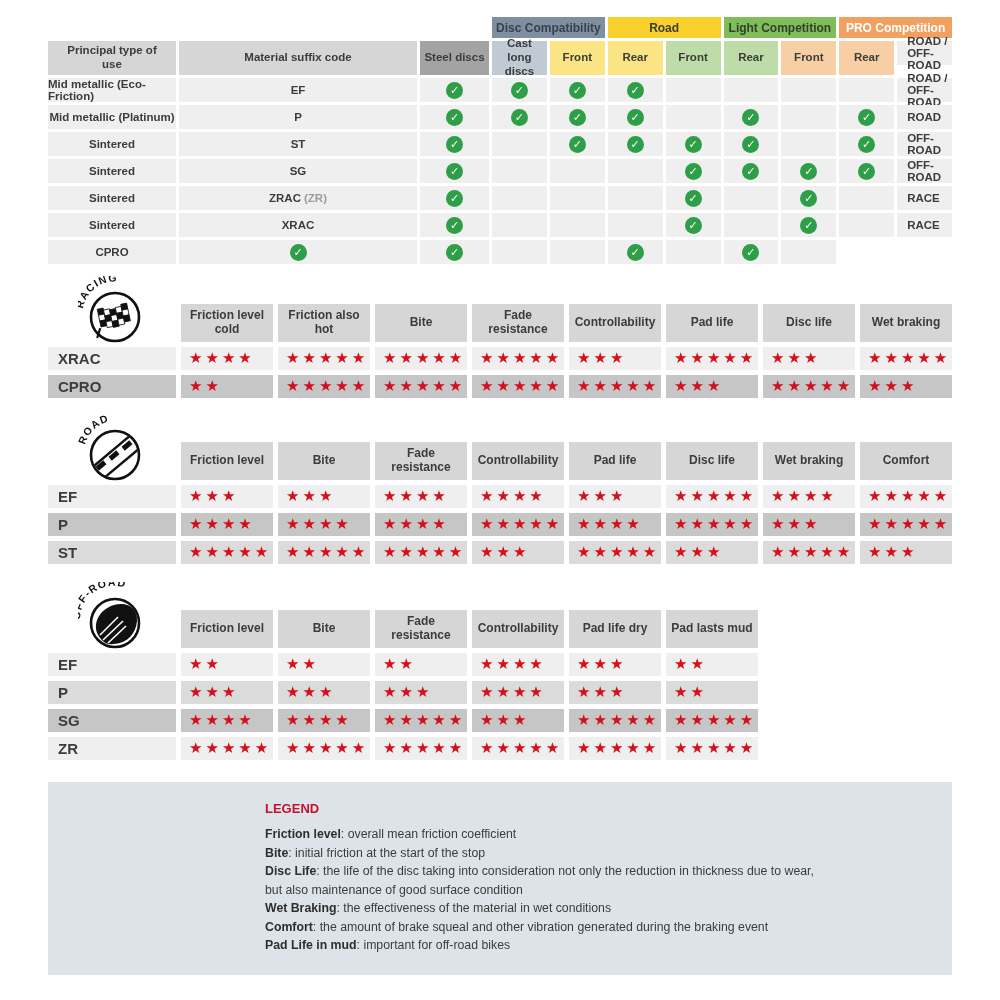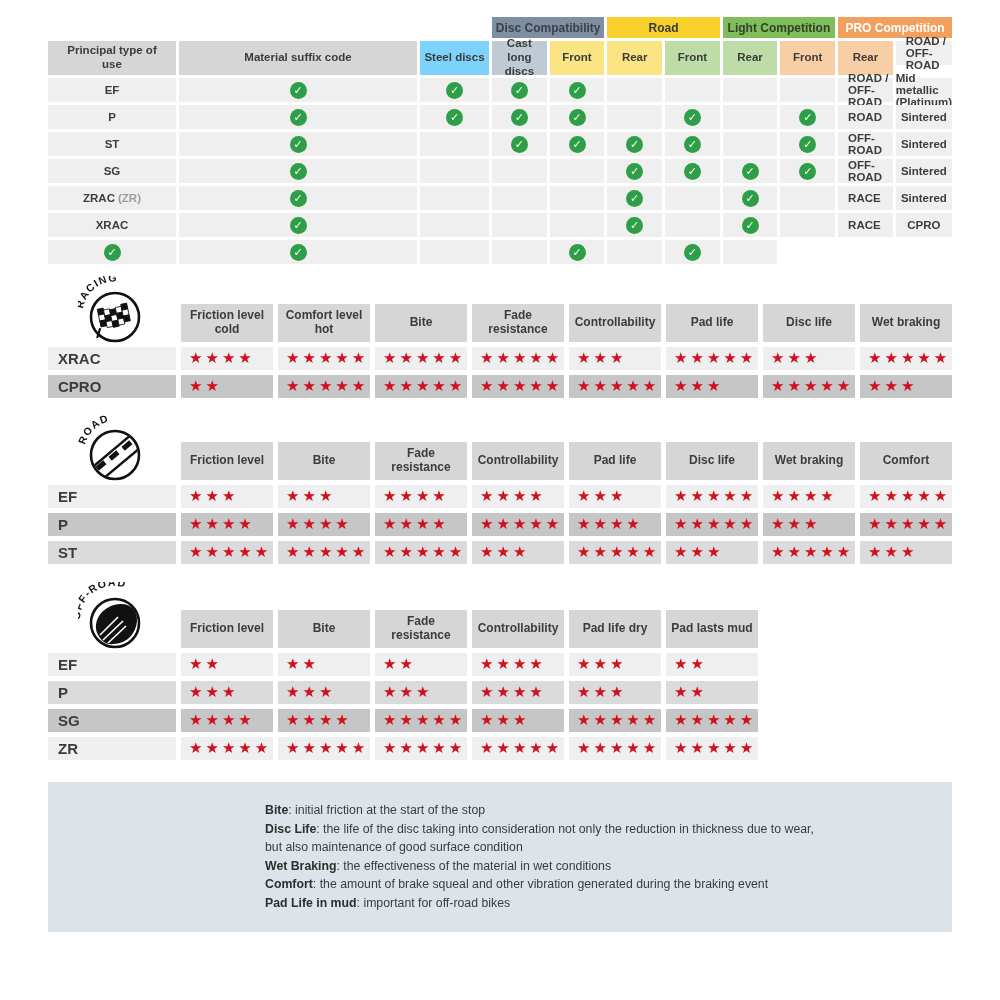--- a/index.html
+++ b/index.html
@@ -52,29 +52,30 @@
   <div class="content">
 
     <div class="compat-grid" id="compat-grid">
         <div class="band-spacer" style="grid-column: span 3;"></div>
         <div class="band" style="grid-column: span 2; background: rgb(126, 143, 162); color: rgb(56, 65, 77);">Disc Compatibility</div>
         <div class="band" style="grid-column: span 2; background: rgb(248, 208, 44); color: rgb(60, 60, 59);">Road</div>
         <div class="band" style="grid-column: span 2; background: rgb(127, 190, 90); color: rgb(51, 64, 42);">Light Competition</div>
         <div class="band" style="grid-column: span 2; background: rgb(241, 160, 96); color: rgb(255, 255, 255);">PRO Competition</div>
         <div class="hcell">Principal type of use</div>
         <div class="hcell">Material suffix code</div>
-        <div class="hcell sub" style="background: #7dd3fc;">Steel discs</div>
+        <div class="hcell sub" style="background: #a3a3a3;">Steel discs</div>
         <div class="hcell sub" style="background: rgb(191, 202, 213);">Cast long discs</div>
         <div class="hcell sub" style="background: rgb(250, 228, 131);">Front</div>
         <div class="hcell sub" style="background: rgb(250, 228, 131);">Rear</div>
         <div class="hcell sub" style="background: rgb(190, 220, 167);">Front</div>
         <div class="hcell sub" style="background: rgb(190, 220, 167);">Rear</div>
         <div class="hcell sub" style="background: rgb(248, 207, 164);">Front</div>
         <div class="hcell sub" style="background: rgb(248, 207, 164);">Rear</div>
         <div class="dcell use">ROAD / OFF-ROAD</div>
+        <div class="dcell">Mid metallic (Eco-Friction)</div>
         <div class="dcell">
           <span>EF</span>
         </div>
         <div class="dcell">
           <span class="checkmark" style="background: rgb(47, 158, 72);">✓</span>
         </div>
         <div class="dcell">
           <span class="checkmark" style="background: rgb(47, 158, 72);">✓</span>
         </div>
         <div class="dcell">
@@ -244,21 +245,21 @@
                 <rect x="45" y="42" width="6" height="6" fill="#111" stroke="#111" stroke-width="0.8"></rect>
                 <line x1="20" y1="49" x2="15" y2="58" stroke="#111" stroke-width="2.2"></line>
               </g>
       <path id="arc0" d="M 5 33 A 32 32 0 0 1 42 6" fill="none"></path>
     <text font-family="Liberation Sans, sans-serif" font-size="10.5" font-weight="bold" letter-spacing="1.2" fill="#111"><textPath href="#arc0">RACING</textPath></text>
             </svg>
           </div>
           <div class="rating-grid" style="grid-template-columns: 128px repeat(8, 92px);">
             <div class="corner"></div>
             <div class="rhead">Friction level cold</div>
-            <div class="rhead">Comfort level hot</div>
+            <div class="rhead">Friction also hot</div>
             <div class="rhead">Bite</div>
             <div class="rhead">Fade resistance</div>
             <div class="rhead">Controllability</div>
             <div class="rhead">Pad life</div>
             <div class="rhead">Disc life</div>
             <div class="rhead">Wet braking</div>
             <div class="rlabel" style="background: rgb(239, 239, 239);">XRAC</div>
             <div class="stars" style="background: rgb(239, 239, 239); color: rgb(211, 16, 28);">★★★★</div>
             <div class="stars" style="background: rgb(239, 239, 239); color: rgb(211, 16, 28);">★★★★★</div>
             <div class="stars" style="background: rgb(239, 239, 239); color: rgb(211, 16, 28);">★★★★★</div>
@@ -392,21 +393,23 @@
             <div class="stars" style="background: rgb(239, 239, 239); color: rgb(211, 16, 28);">★★★★★</div>
             <div class="stars" style="background: rgb(239, 239, 239); color: rgb(211, 16, 28);">★★★★★</div>
             <div class="stars" style="background: rgb(239, 239, 239); color: rgb(211, 16, 28);">★★★★★</div>
             <div class="stars" style="background: rgb(239, 239, 239); color: rgb(211, 16, 28);">★★★★★</div>
             <div class="stars" style="background: rgb(239, 239, 239); color: rgb(211, 16, 28);">★★★★★</div>
           </div>
         </section>
       </div>
 
     <div class="legend">
+      <div class="legend-title" style="color: rgb(200, 16, 46);">LEGEND</div>
       <div id="legend-entries">
+          <div class="legend-line"><b>Friction level</b>: overall mean friction coefficient</div>
           <div class="legend-line"><b>Bite</b>: initial friction at the start of the stop</div>
           <div class="legend-line"><b>Disc Life</b>: the life of the disc taking into consideration not only the reduction in thickness due to wear,</div>
           <div class="legend-line">but also maintenance of good surface condition</div>
           <div class="legend-line"><b>Wet Braking</b>: the effectiveness of the material in wet conditions</div>
           <div class="legend-line"><b>Comfort</b>: the amount of brake squeal and other vibration generated during the braking event</div>
           <div class="legend-line"><b>Pad Life in mud</b>: important for off-road bikes</div>
         </div>
     </div>
 
   </div>

